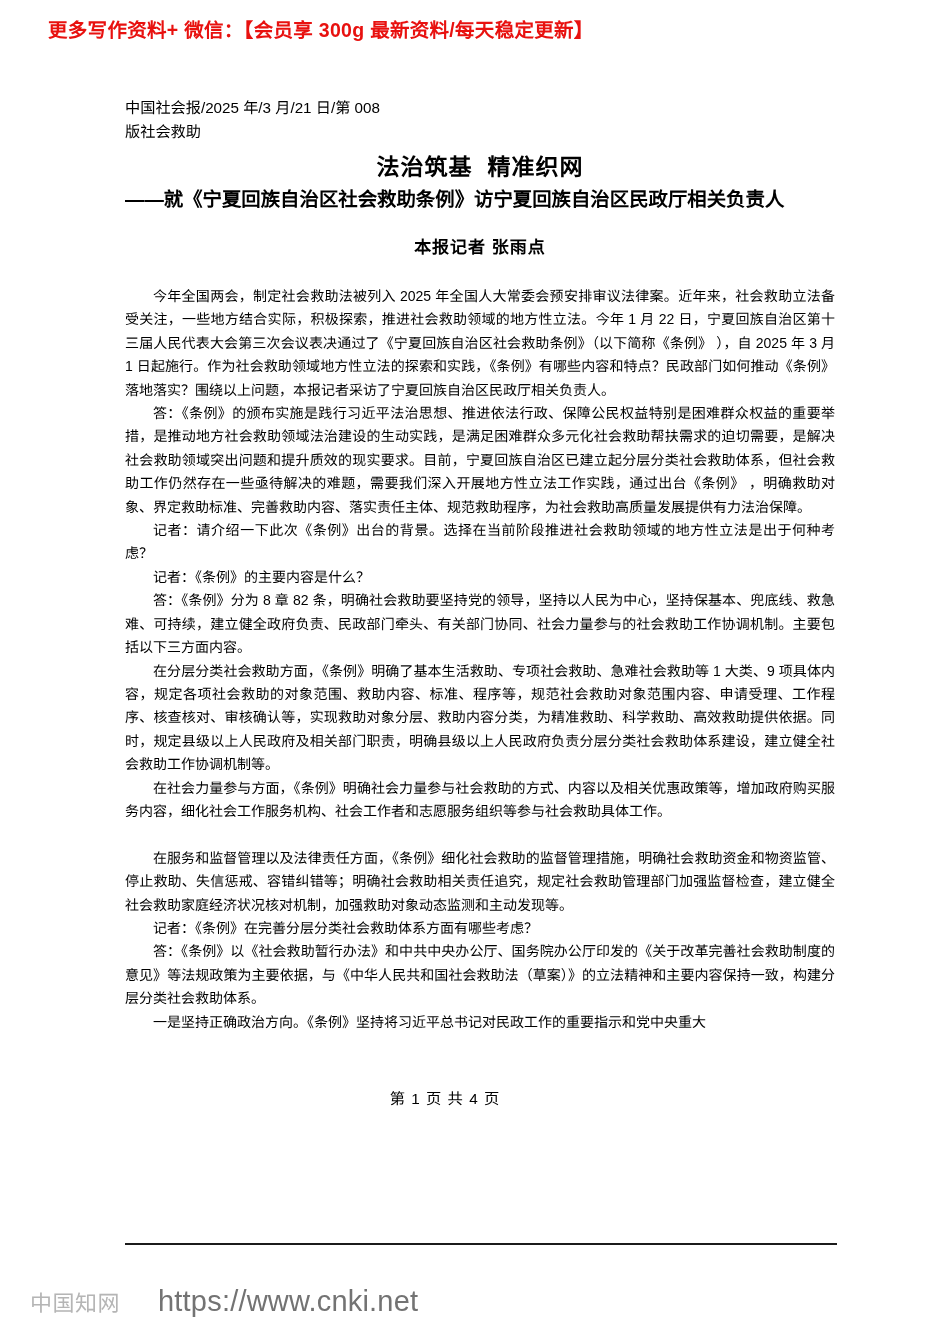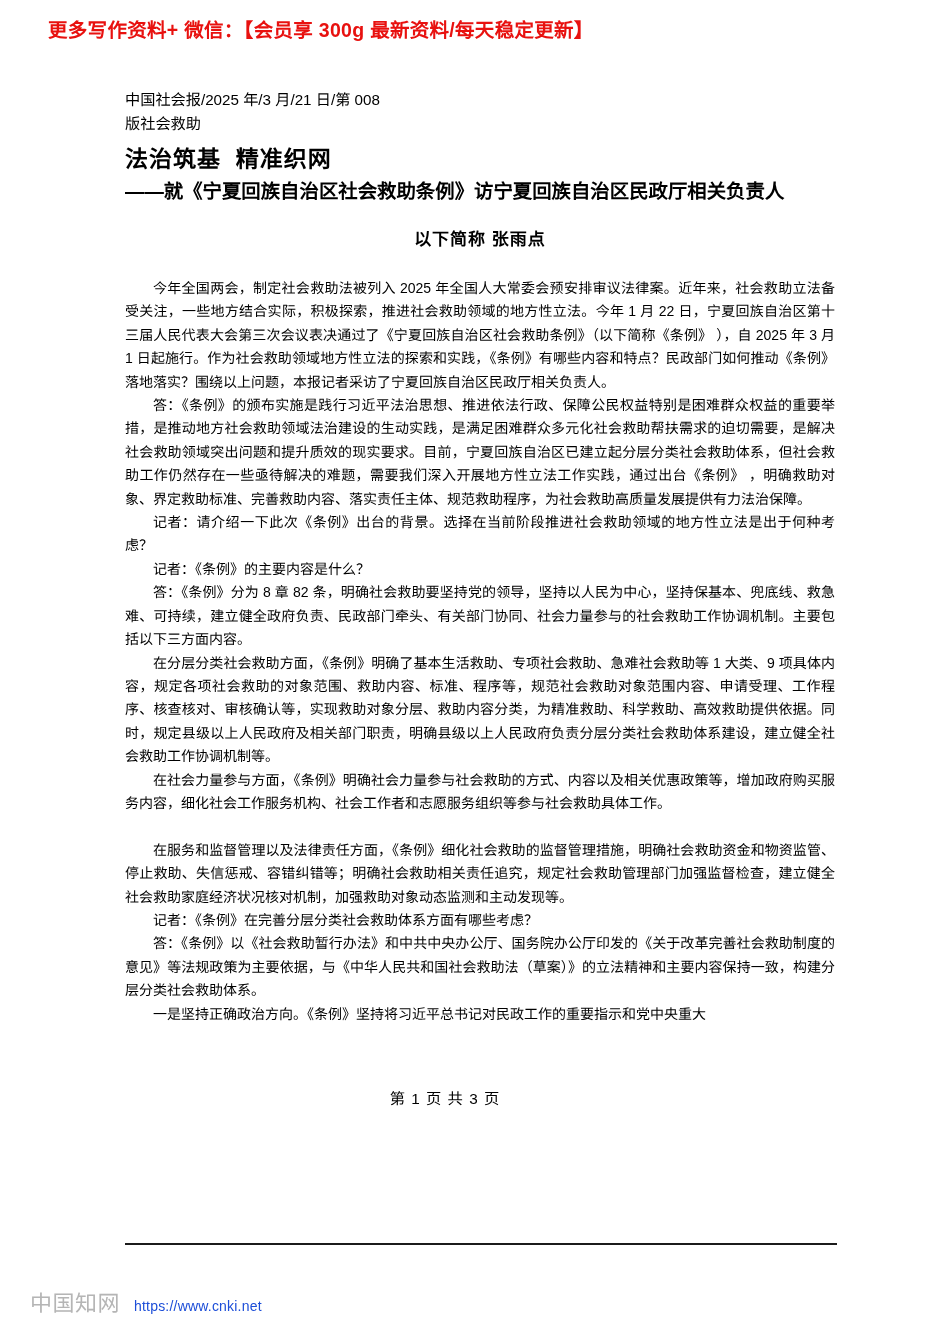--- a/index.html
+++ b/index.html
@@ -34,34 +34,35 @@
     font-weight: bold;
     font-size: 19.5px;
     letter-spacing: 0.3px;
     white-space: nowrap;
   }
 
   
   .doc {
     position: absolute;
     left: 125px;
-    top: 88px;
+    top: 96px;
     width: 710px;
   }
 
   .masthead {
     font-family: "Liberation Sans", "DejaVu Sans", sans-serif;
     font-size: 15.2px;
     line-height: 23.5px;
     text-align: left;
     white-space: pre-line;
   }
 
   .headline {
     margin-top: 9px;
+    text-align: center;
     font-family: "Liberation Sans", "DejaVu Sans", sans-serif;
     font-weight: bold;
     font-size: 23px;
     line-height: 30px;
     letter-spacing: 1px;
     white-space: pre;
   }
 
   .subheadline {
     margin-top: 3px;
@@ -123,70 +124,70 @@
     height: 2px;
     background: #1b1b1b;
   }
 
   .watermark {
     position: absolute;
     left: 30px;
     top: 1285px;
     display: flex;
     align-items: baseline;
-    gap: 14px;
+    gap: 38px;
     color: #b9b9b9;
     font-family: "Liberation Sans", "DejaVu Sans", sans-serif;
   }
   .watermark .wm-name {
     font-size: 22px;
     letter-spacing: 0.5px;
     color: #b5b5b5;
   }
   .watermark .wm-url {
-    font-size: 14px;
+    font-size: 29px;
     letter-spacing: 0.2px;
-    color: #1d4ed8;
+    color: #737373;
   }
 </style>
 </head>
 <body>
 
 <div id="page">
 
   <div class="promo">更多写作资料+ 微信：【会员享 300g 最新资料/每天稳定更新】</div>
 
   <div class="doc">
 
     <div class="masthead">中国社会报/2025 年/3 月/21 日/第 008
 版社会救助</div>
 
     <div class="headline">法治筑基  精准织网</div>
 
     <div class="subheadline">——就《宁夏回族自治区社会救助条例》访宁夏回族自治区民政厅相关负责人</div>
 
-    <div class="byline">以下简称  张雨点</div>
+    <div class="byline">本报记者  张雨点</div>
 
     <div class="article">
       <p>今年全国两会，制定社会救助法被列入 2025 年全国人大常委会预安排审议法律案。近年来，社会救助立法备受关注，一些地方结合实际，积极探索，推进社会救助领域的地方性立法。今年 1 月 22 日，宁夏回族自治区第十三届人民代表大会第三次会议表决通过了《宁夏回族自治区社会救助条例》（以下简称《条例》 ），自 2025 年 3 月 1 日起施行。作为社会救助领域地方性立法的探索和实践，《条例》有哪些内容和特点？民政部门如何推动《条例》落地落实？围绕以上问题，本报记者采访了宁夏回族自治区民政厅相关负责人。</p>
       <p>答：《条例》的颁布实施是践行习近平法治思想、推进依法行政、保障公民权益特别是困难群众权益的重要举措，是推动地方社会救助领域法治建设的生动实践，是满足困难群众多元化社会救助帮扶需求的迫切需要，是解决社会救助领域突出问题和提升质效的现实要求。目前，宁夏回族自治区已建立起分层分类社会救助体系，但社会救助工作仍然存在一些亟待解决的难题，需要我们深入开展地方性立法工作实践，通过出台《条例》 ，明确救助对象、界定救助标准、完善救助内容、落实责任主体、规范救助程序，为社会救助高质量发展提供有力法治保障。</p>
       <p>记者：请介绍一下此次《条例》出台的背景。选择在当前阶段推进社会救助领域的地方性立法是出于何种考虑？</p>
       <p>记者：《条例》的主要内容是什么？</p>
       <p>答：《条例》分为 8 章 82 条，明确社会救助要坚持党的领导，坚持以人民为中心，坚持保基本、兜底线、救急难、可持续，建立健全政府负责、民政部门牵头、有关部门协同、社会力量参与的社会救助工作协调机制。主要包括以下三方面内容。</p>
       <p>在分层分类社会救助方面，《条例》明确了基本生活救助、专项社会救助、急难社会救助等 1 大类、9 项具体内容，规定各项社会救助的对象范围、救助内容、标准、程序等，规范社会救助对象范围内容、申请受理、工作程序、核查核对、审核确认等，实现救助对象分层、救助内容分类，为精准救助、科学救助、高效救助提供依据。同时，规定县级以上人民政府及相关部门职责，明确县级以上人民政府负责分层分类社会救助体系建设，建立健全社会救助工作协调机制等。</p>
       <p>在社会力量参与方面，《条例》明确社会力量参与社会救助的方式、内容以及相关优惠政策等，增加政府购买服务内容，细化社会工作服务机构、社会工作者和志愿服务组织等参与社会救助具体工作。</p>
       <p class="spacer-before">在服务和监督管理以及法律责任方面，《条例》细化社会救助的监督管理措施，明确社会救助资金和物资监管、停止救助、失信惩戒、容错纠错等；明确社会救助相关责任追究，规定社会救助管理部门加强监督检查，建立健全社会救助家庭经济状况核对机制，加强救助对象动态监测和主动发现等。</p>
       <p>记者：《条例》在完善分层分类社会救助体系方面有哪些考虑？</p>
       <p>答：《条例》以《社会救助暂行办法》和中共中央办公厅、国务院办公厅印发的《关于改革完善社会救助制度的意见》等法规政策为主要依据，与《中华人民共和国社会救助法（草案）》的立法精神和主要内容保持一致，构建分层分类社会救助体系。</p>
       <p>一是坚持正确政治方向。《条例》坚持将习近平总书记对民政工作的重要指示和党中央重大</p>
     </div>
 
   </div>
 
-  <div class="page-number">第 1 页 共 3 页</div>
+  <div class="page-number">第 1 页 共 4 页</div>
 
   <div class="divider"></div>
 
   <div class="watermark">
     <span class="wm-name">中国知网</span>
     <span class="wm-url">https://www.cnki.net</span>
   </div>
 
 </div>
 

